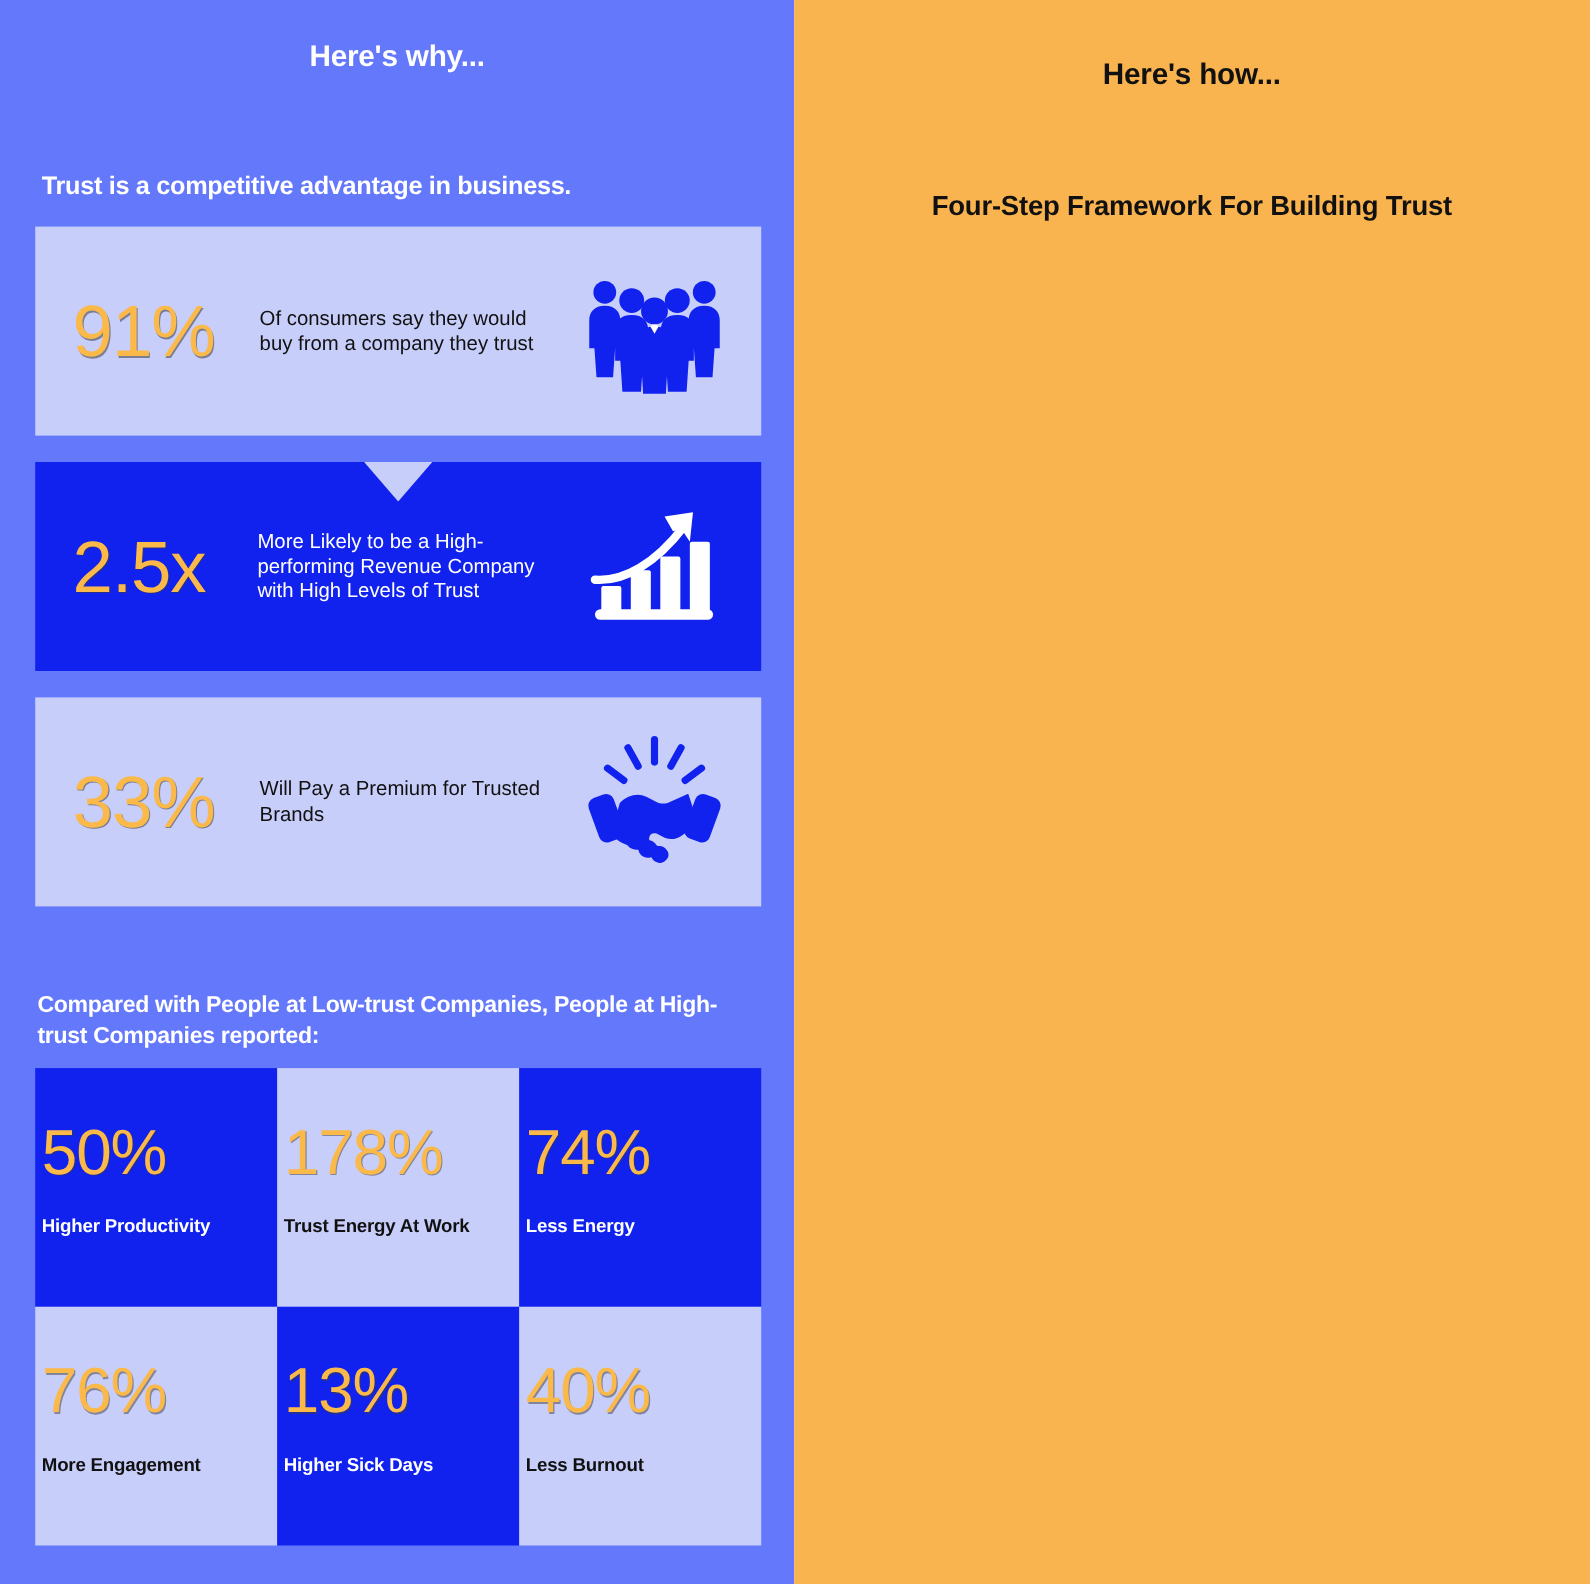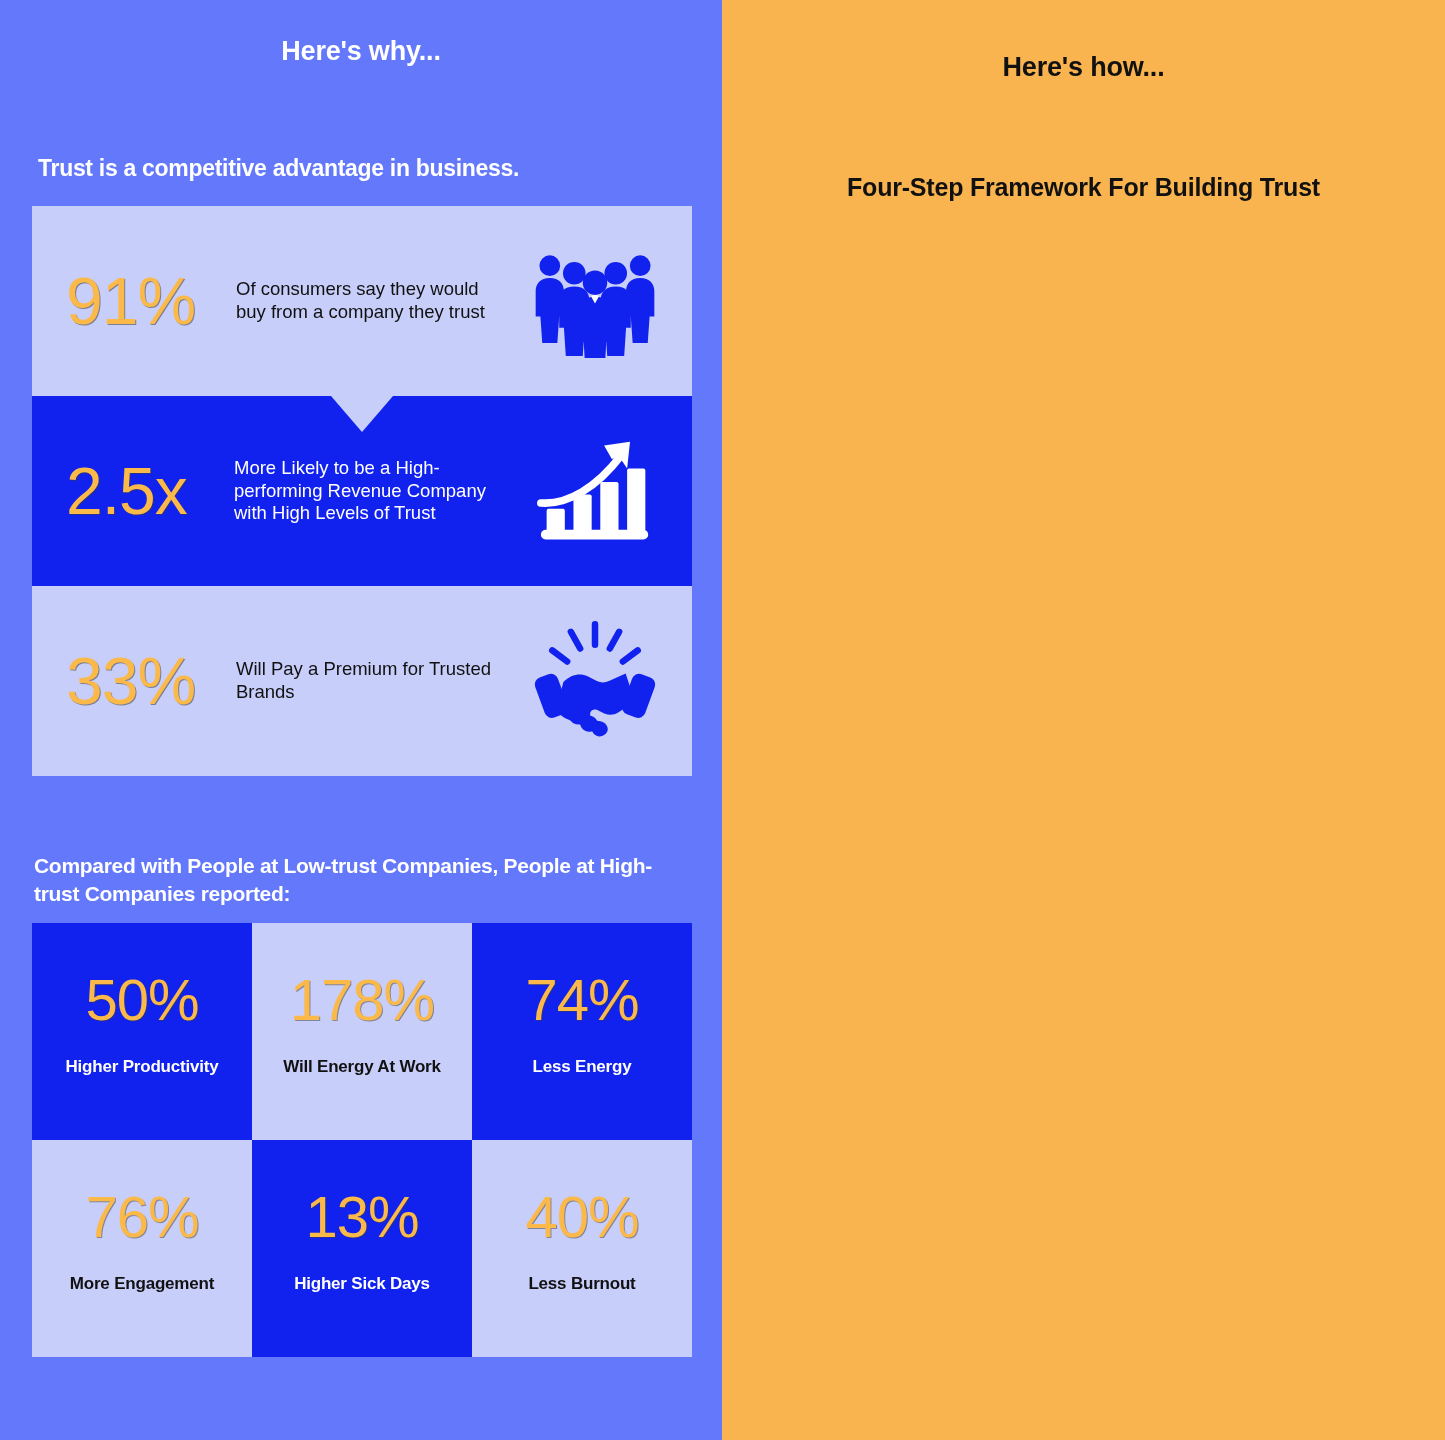--- a/index.html
+++ b/index.html
@@ -49,20 +49,21 @@
     width: 660px;
     position: relative;
   }
 
   .stat-row {
     position: relative;
     display: flex;
     align-items: center;
     padding: 0 22px 0 34px;
     height: 190px;
+    margin-top: 24px;
   }
   .stat-row.lav  { background: #c8cefa; }
   .stat-row.blue { background: #1122ee; }
 
   
   .notch {
     position: absolute;
     left: 50%;
     top: 0;
     transform: translateX(-50%);
@@ -118,21 +119,20 @@
     margin: 16px 0 0 32px;
     width: 660px;
     display: grid;
     grid-template-columns: repeat(3, 1fr);
     grid-auto-rows: 217px;
   }
 
   .cell {
     display: flex;
     flex-direction: column;
-    align-items: center;
     justify-content: center;
     padding: 14px 6px 30px;
   }
   .cell.blue { background: #1122ee; }
   .cell.lav  { background: #c8cefa; }
 
   .cell-number {
     font-size: 58px;
     color: #fbb949;
     line-height: 1;
@@ -266,21 +266,21 @@
 
     <div class="grid-heading">Compared with People at Low-trust Companies, People at High-trust Companies reported:</div>
 
     <div class="grid">
       <div class="cell blue">
         <div class="cell-number">50%</div>
         <div class="cell-label">Higher Productivity</div>
       </div>
       <div class="cell lav">
         <div class="cell-number">178%</div>
-        <div class="cell-label">Will Energy At Work</div>
+        <div class="cell-label">Trust Energy At Work</div>
       </div>
       <div class="cell blue">
         <div class="cell-number">74%</div>
         <div class="cell-label">Less Energy</div>
       </div>
       <div class="cell lav">
         <div class="cell-number">76%</div>
         <div class="cell-label">More Engagement</div>
       </div>
       <div class="cell blue">

